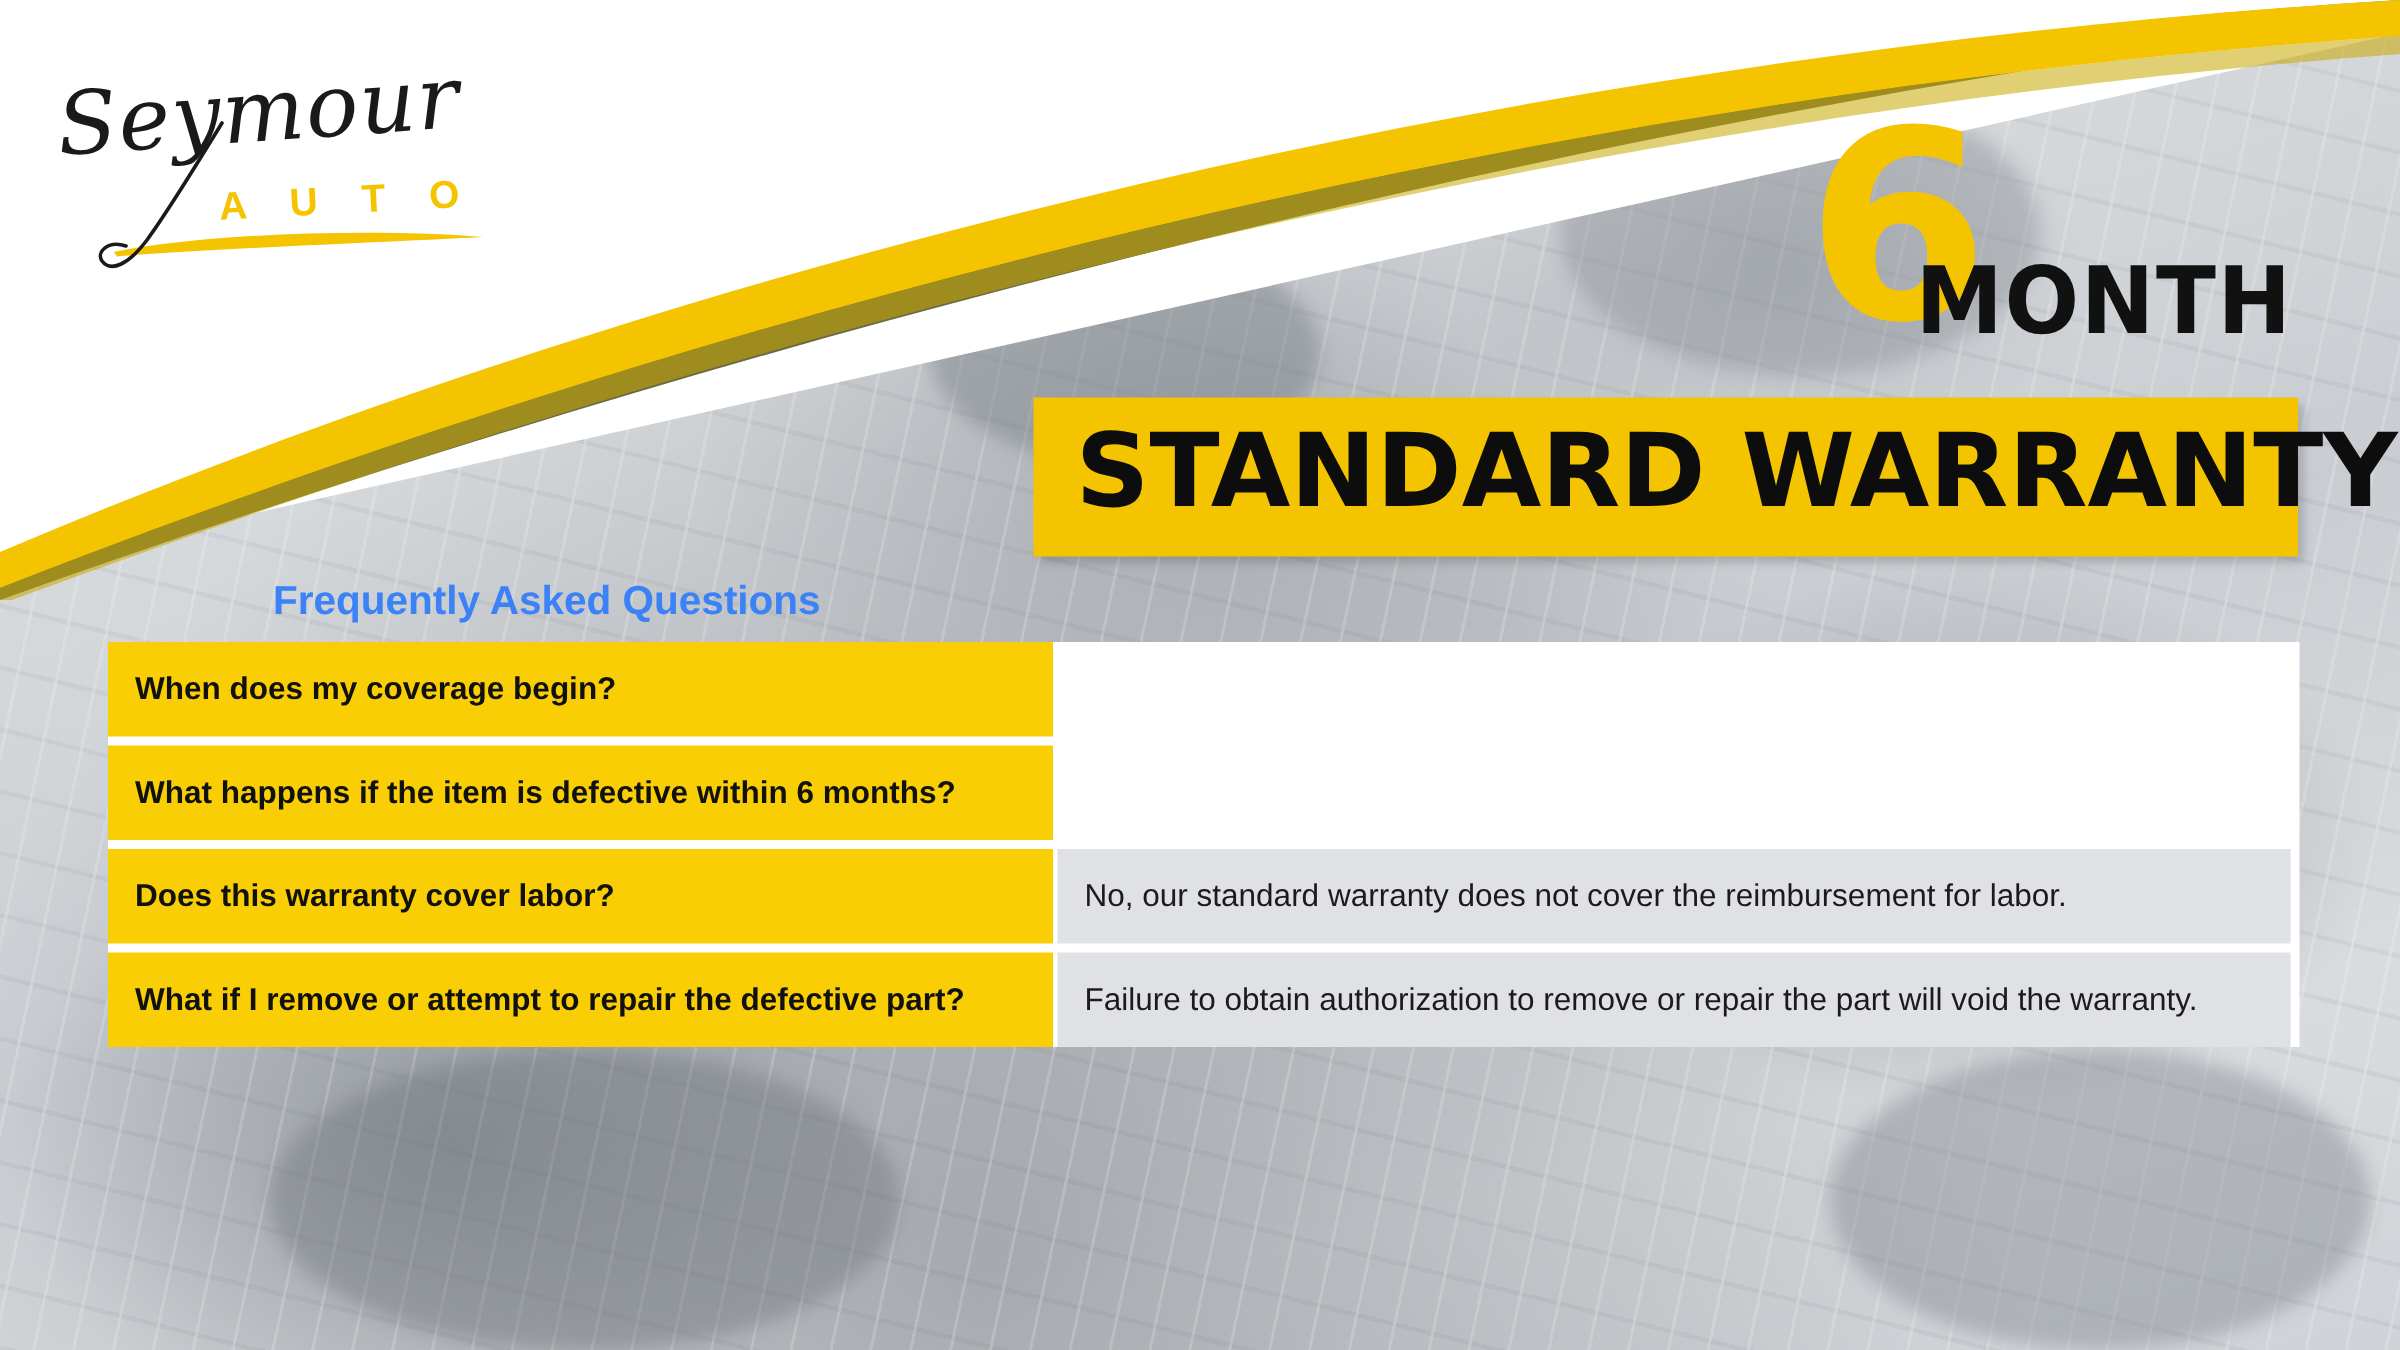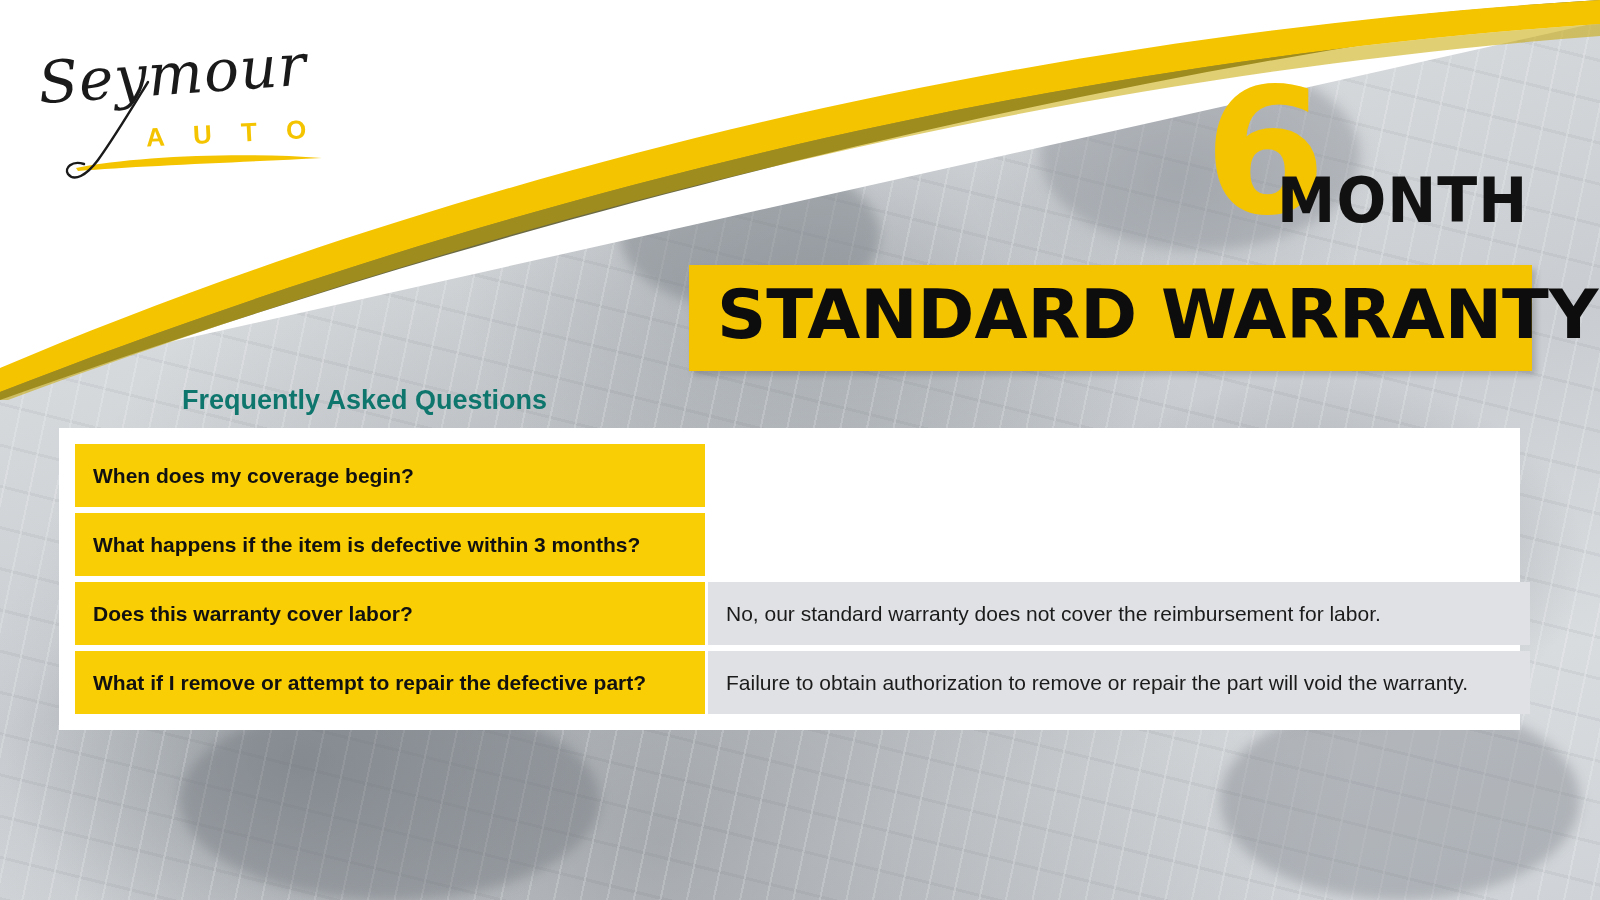--- a/index.html
+++ b/index.html
@@ -161,21 +161,21 @@
   }
 
   
   .faq-title {
     position: absolute;
     left: 182px;
     top: 385px;
     font-family: "Liberation Sans", sans-serif;
     font-weight: bold;
     font-size: 27px;
-    color: #0f766e;
+    color: #3b82f6;
   }
   .faq-row {
     display: flex;
     width: 1455px;
     margin-bottom: 6px;
   }
   .faq-q {
     width: 630px;
     background: #F9CE05;
     padding: 16px 18px 16px 18px;
@@ -195,25 +195,25 @@
     font-size: 21px;
     line-height: 31px;
     color: #1b1b1b;
     text-align: justify;
     display: flex;
     align-items: center;
     border-left: 3px solid #ffffff;
   }
   .faq-shell {
     position: absolute;
-    left: 59px;
+    left: 72px;
     top: 428px;
     width: 1461px;
     background: #ffffff;
-    padding: 16px;
+    padding: 0;
     box-sizing: border-box;
   }
 </style>
 </head>
 <body>
 
 <div class="page">
 
   <div class="bg-photo"></div>
   <div class="bg-texture"></div>
@@ -256,21 +256,21 @@
 
   <div class="faq-title">Frequently Asked Questions</div>
 
   <div class="faq-shell">
 
     <div class="faq-row">
       <div class="faq-q">When does my coverage begin?</div>
     </div>
 
     <div class="faq-row">
-      <div class="faq-q">What happens if the item is defective within 3 months?</div>
+      <div class="faq-q">What happens if the item is defective within 6 months?</div>
     </div>
 
     <div class="faq-row">
       <div class="faq-q">Does this warranty cover labor?</div>
       <div class="faq-a">No, our standard warranty does not cover the reimbursement for labor.</div>
     </div>
 
     <div class="faq-row" style="margin-bottom:0;">
       <div class="faq-q">What if I remove or attempt to repair the defective part?</div>
       <div class="faq-a">Failure to obtain authorization to remove or repair the part will void the warranty.</div>

